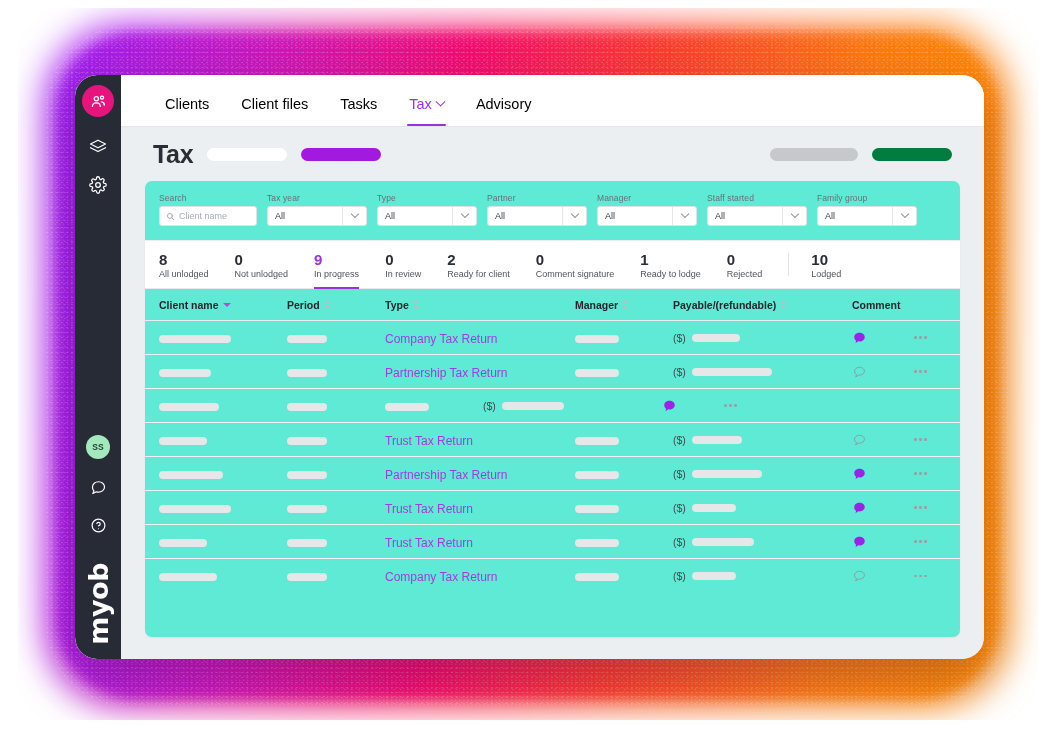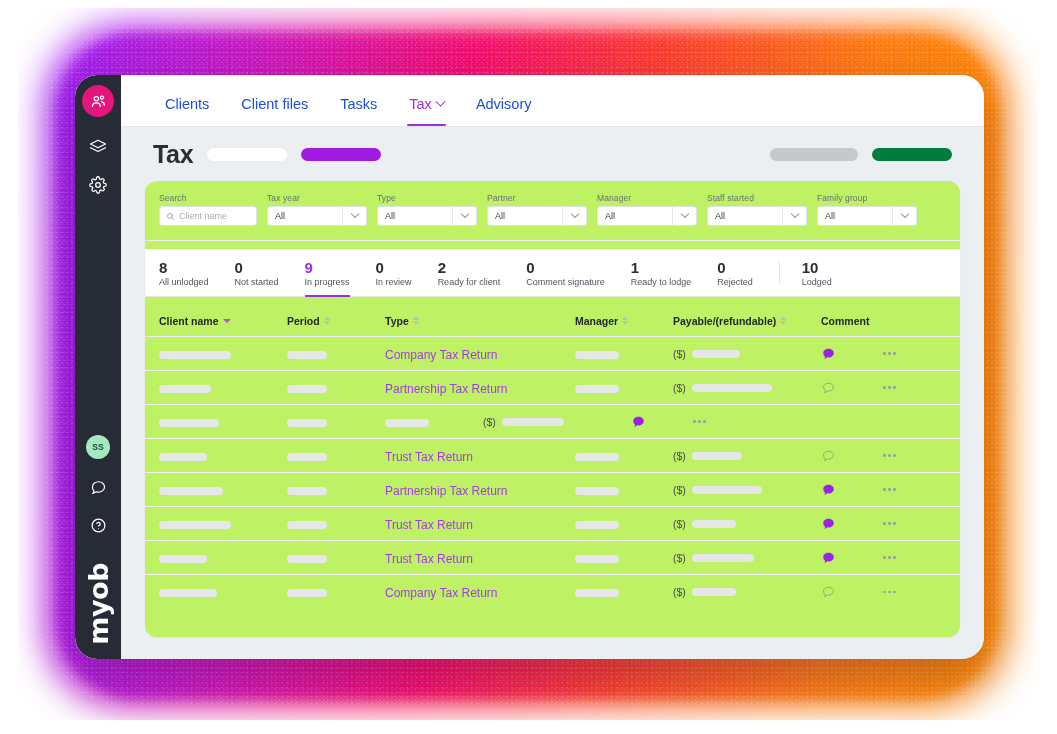--- a/index.html
+++ b/index.html
@@ -160,21 +160,21 @@
     border-bottom: 1px solid #e3e6ea;
     display: flex;
     align-items: flex-end;
     padding-left: 28px;
     gap: 0px;
   }
   .nav-item {
     position: relative;
     padding: 0 16px 14px 16px;
     font-size: 14.5px;
-    color: #1d4ed8;
+    color: #000000;
     cursor: pointer;
     display: flex;
     align-items: center;
     gap: 5px;
     white-space: nowrap;
   }
   .nav-item.active { color: #9b30e0; }
   .nav-item.active::after {
     content: "";
     position: absolute;
@@ -207,28 +207,27 @@
   .bar { border-radius: 8px; height: 13px; }
   .bar-white { background: #ffffff; width: 80px; margin-left: 14px; }
   .bar-purple { background: #a21ae0; width: 80px; margin-left: 14px; }
   .head-right { margin-left: auto; display: flex; align-items: center; gap: 14px; }
   .bar-grey { background: #c6c8cb; width: 88px; }
   .bar-green { background: #007c3e; width: 80px; }
 
   
   .card {
     margin: 0 24px 0 24px;
-    background: #bef264;
-    border-radius: 12px;
+    background: #5eead4;
+    border-radius: 7px;
     flex: 1 1 auto;
     display: flex;
     flex-direction: column;
     min-height: 0;
     box-shadow: 0 1px 2px rgba(0,0,0,.05);
-    gap: 8px;
   }
 
   
   .filters {
     display: flex;
     padding: 12px 14px 14px 14px;
     gap: 10px;
     border-bottom: 1px solid #eceef0;
   }
   .filter { display: flex; flex-direction: column; }
@@ -341,21 +340,21 @@
     height: 34px;
     border-bottom: 1px solid #f0f1f3;
   }
   .trow:last-child { border-bottom: none; }
 
   .c-client { width: 128px; flex: 0 0 128px; }
   .c-period { width: 98px; flex: 0 0 98px; }
   .c-type   { width: 190px; flex: 0 0 190px; }
   .c-status { width: 98px; flex: 0 0 98px; }
   .c-pay    { width: 148px; flex: 0 0 148px; }
-  .c-com    { width: 62px; flex: 0 0 62px; }
+  .c-com    { width: 62px; flex: 0 0 62px; margin-left: 31px; }
   .c-act    { width: 40px; flex: 0 0 40px; }
 
   .sk {
     height: 8px;
     border-radius: 5px;
     background: #e5e7e9;
     display: inline-block;
   }
   .type-link {
     font-size: 12px;
@@ -535,21 +534,21 @@
             </div>
           </div>
 
         <div class="stats" id="stats">
             <div class="stat">
               <div class="num">8</div>
               <div class="lbl">All unlodged</div>
             </div>
             <div class="stat">
               <div class="num">0</div>
-              <div class="lbl">Not started</div>
+              <div class="lbl">Not unlodged</div>
             </div>
             <div class="stat active">
               <div class="num">9</div>
               <div class="lbl">In progress</div>
             </div>
             <div class="stat">
               <div class="num">0</div>
               <div class="lbl">In review</div>
             </div>
             <div class="stat">

